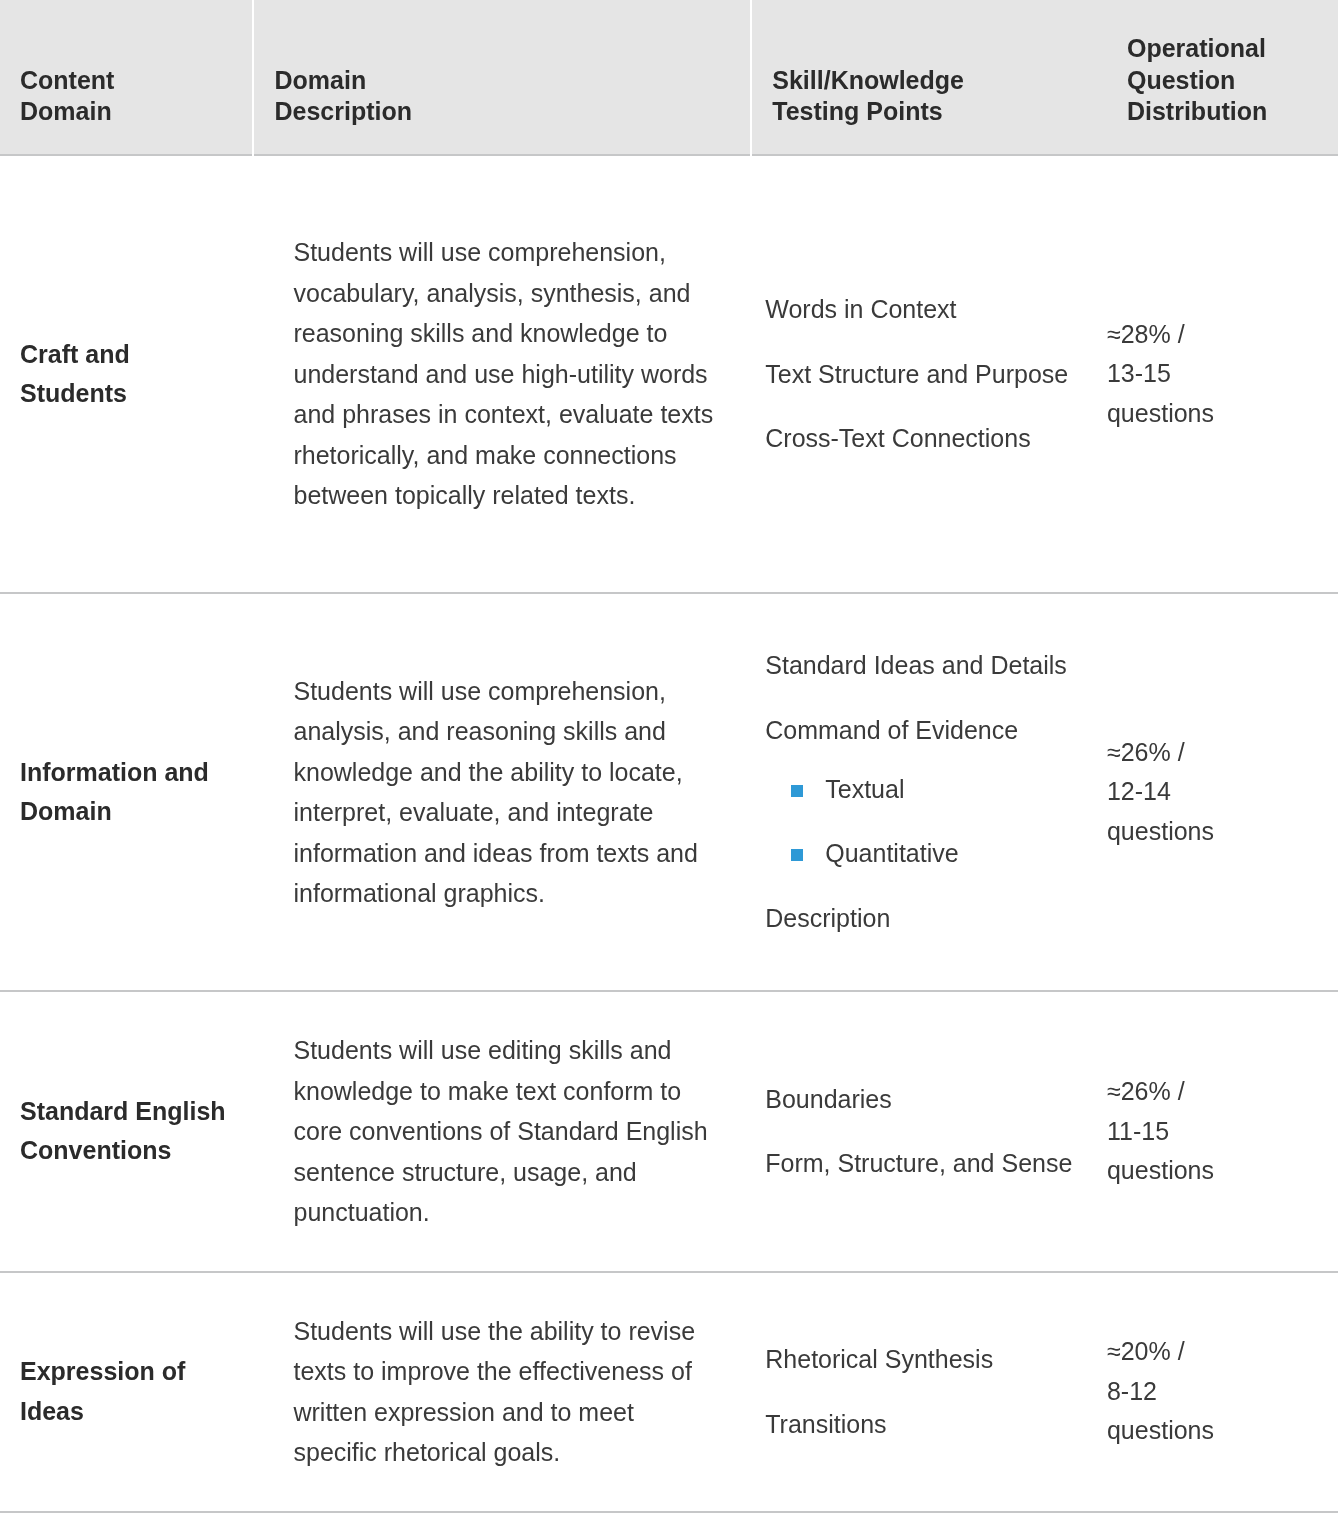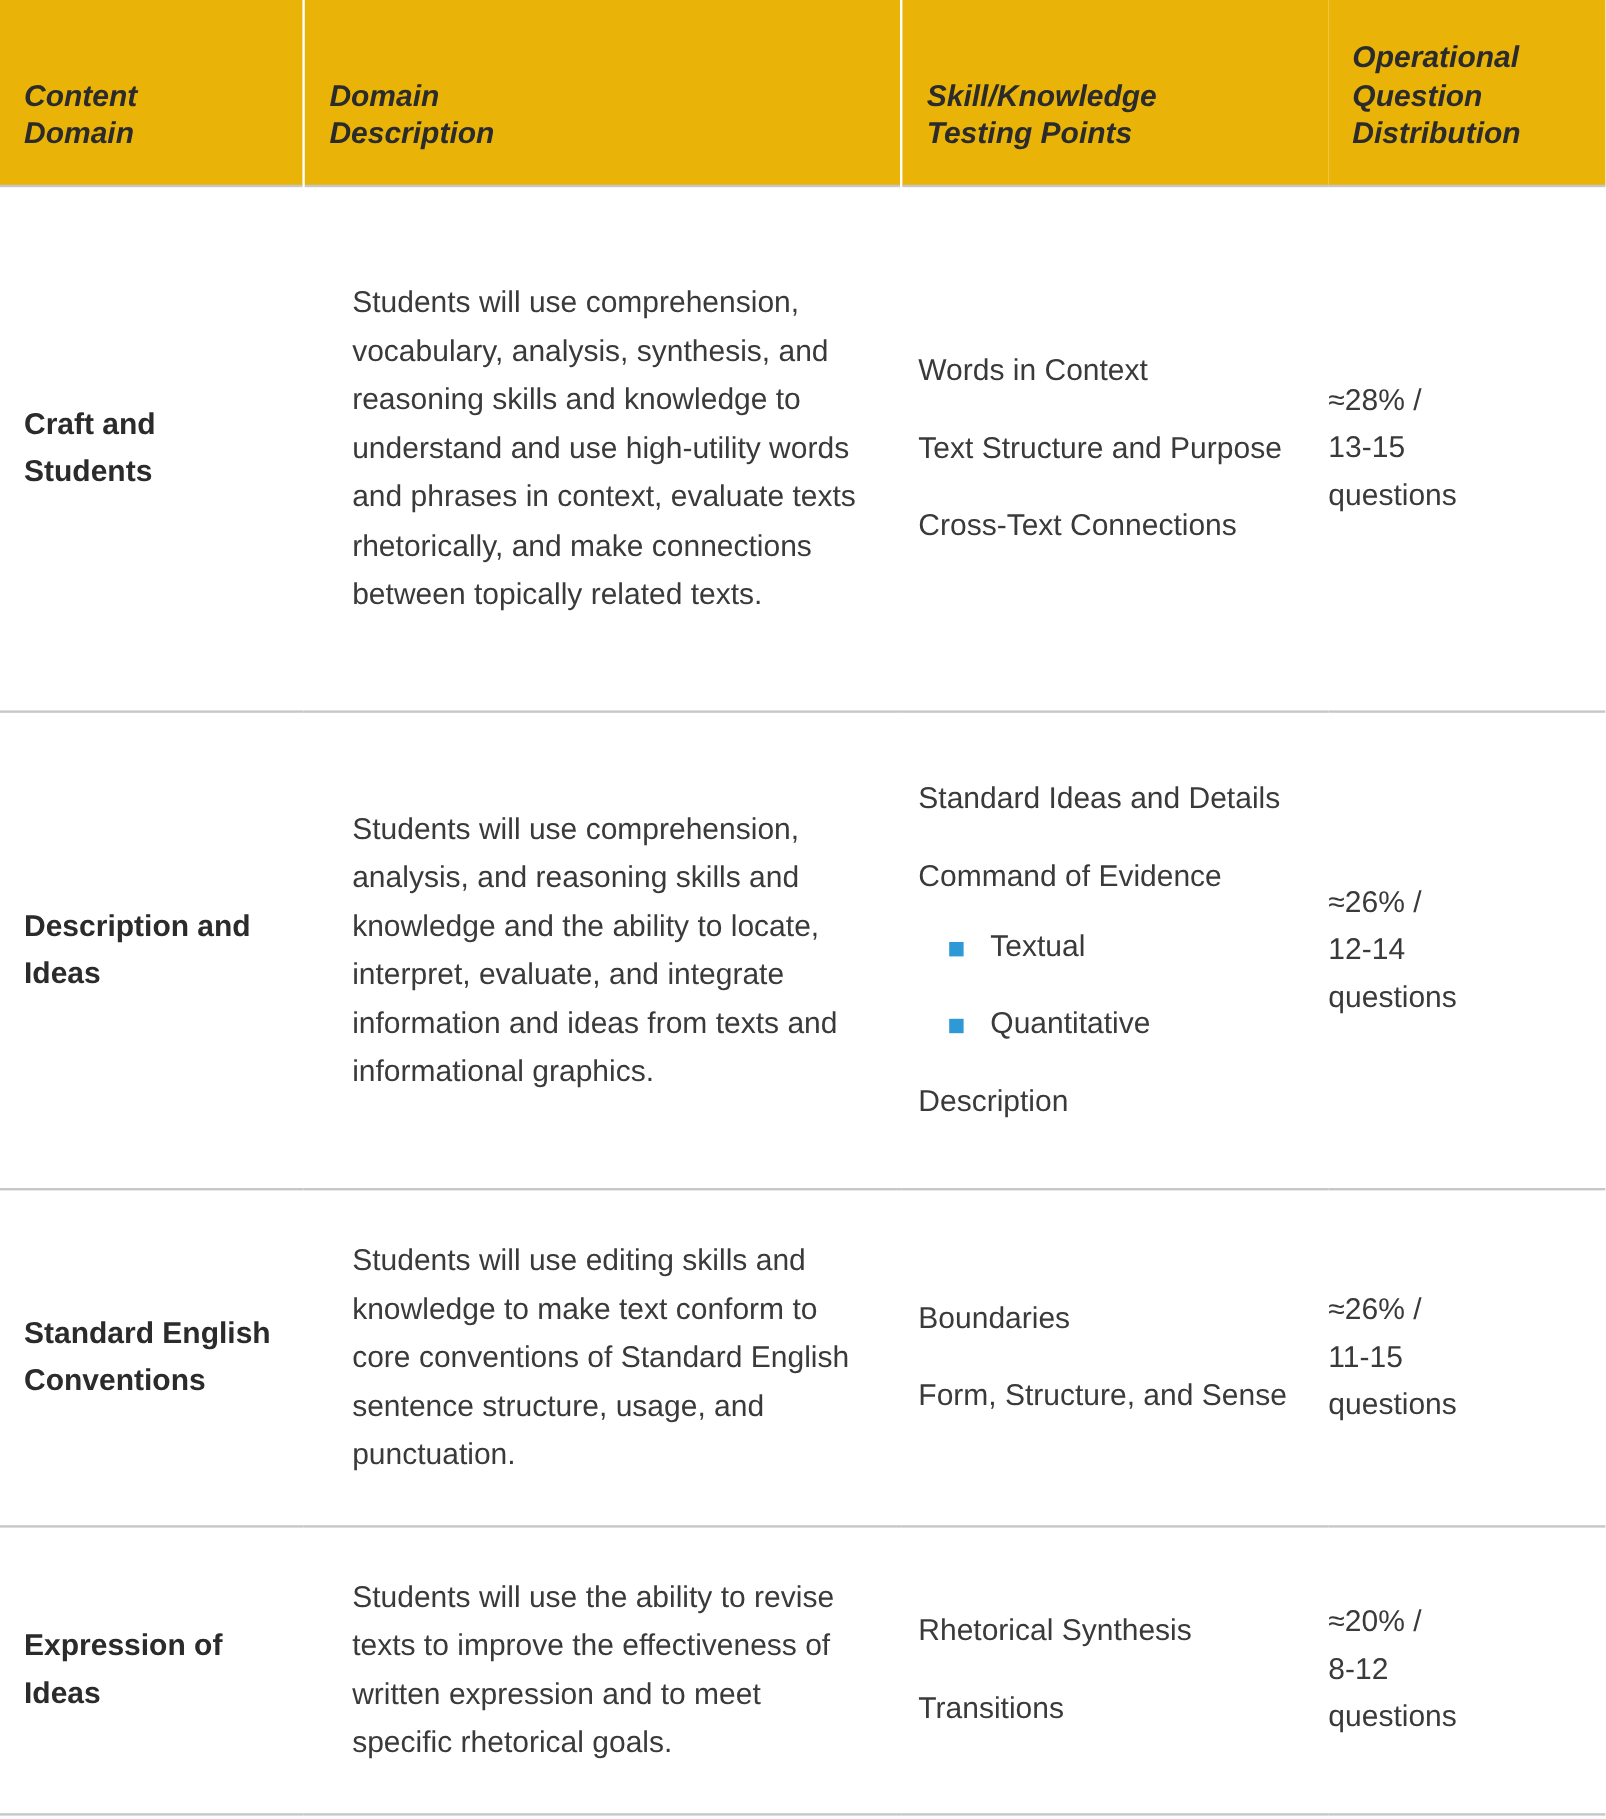--- a/index.html
+++ b/index.html
@@ -21,32 +21,31 @@
   }
 
   table.spec-table {
     width: 1338px;
     border-collapse: collapse;
     table-layout: fixed;
   }
 
   
   thead th {
-    background: #eab308;
+    background: #e5e5e5;
     vertical-align: bottom;
     text-align: left;
     font-weight: bold;
     font-size: 25px;
     line-height: 1.27;
     color: #2b2b2b;
     padding: 18px 20px 26px 20px;
     border-right: 2px solid #ffffff;
     height: 155px;
     box-sizing: border-box;
-    font-style: italic;
   }
   thead th.col-dist {
     border-right: none;
   }
   thead th.col-skill {
     border-right: none;
   }
 
   
   .col-domain   { width: 248px; }
@@ -178,21 +177,21 @@
           <div class="skill-block">
             <p class="skill-label">Cross-Text Connections</p>
           </div>
         </td>
         <td class="cell-dist">
           <p class="dist-lines">≈28% /<br>13-15<br>questions</p>
         </td>
       </tr>
 
       <tr class="row-2">
-        <td class="cell-domain">Description and Ideas</td>
+        <td class="cell-domain">Information and Domain</td>
         <td class="cell-desc">
           <p class="para">Students will use comprehension, analysis, and reasoning skills and knowledge and the ability to locate, interpret, evaluate, and integrate information and ideas from texts and informational graphics.</p>
         </td>
         <td class="cell-skill">
           <div class="skill-block">
             <p class="skill-label">Standard Ideas and Details</p>
           </div>
           <div class="skill-block">
             <p class="skill-label">Command of Evidence</p>
             <ul class="sub-list">

